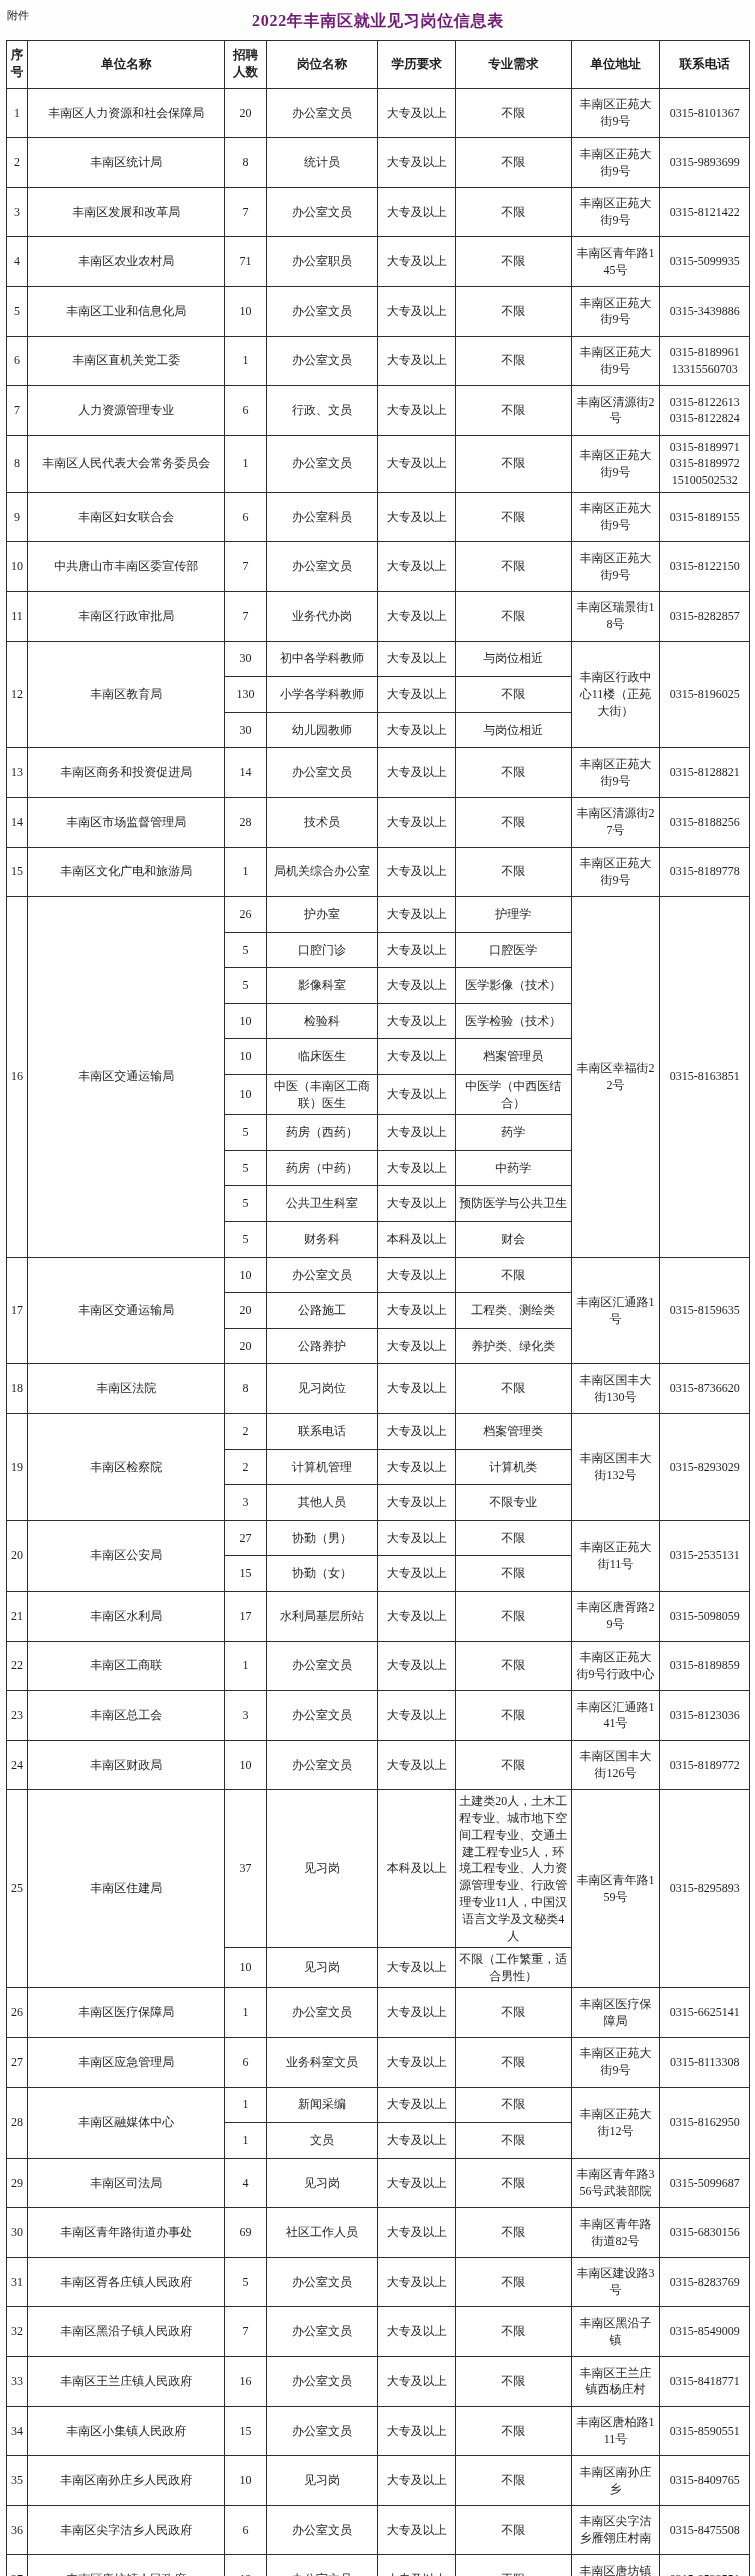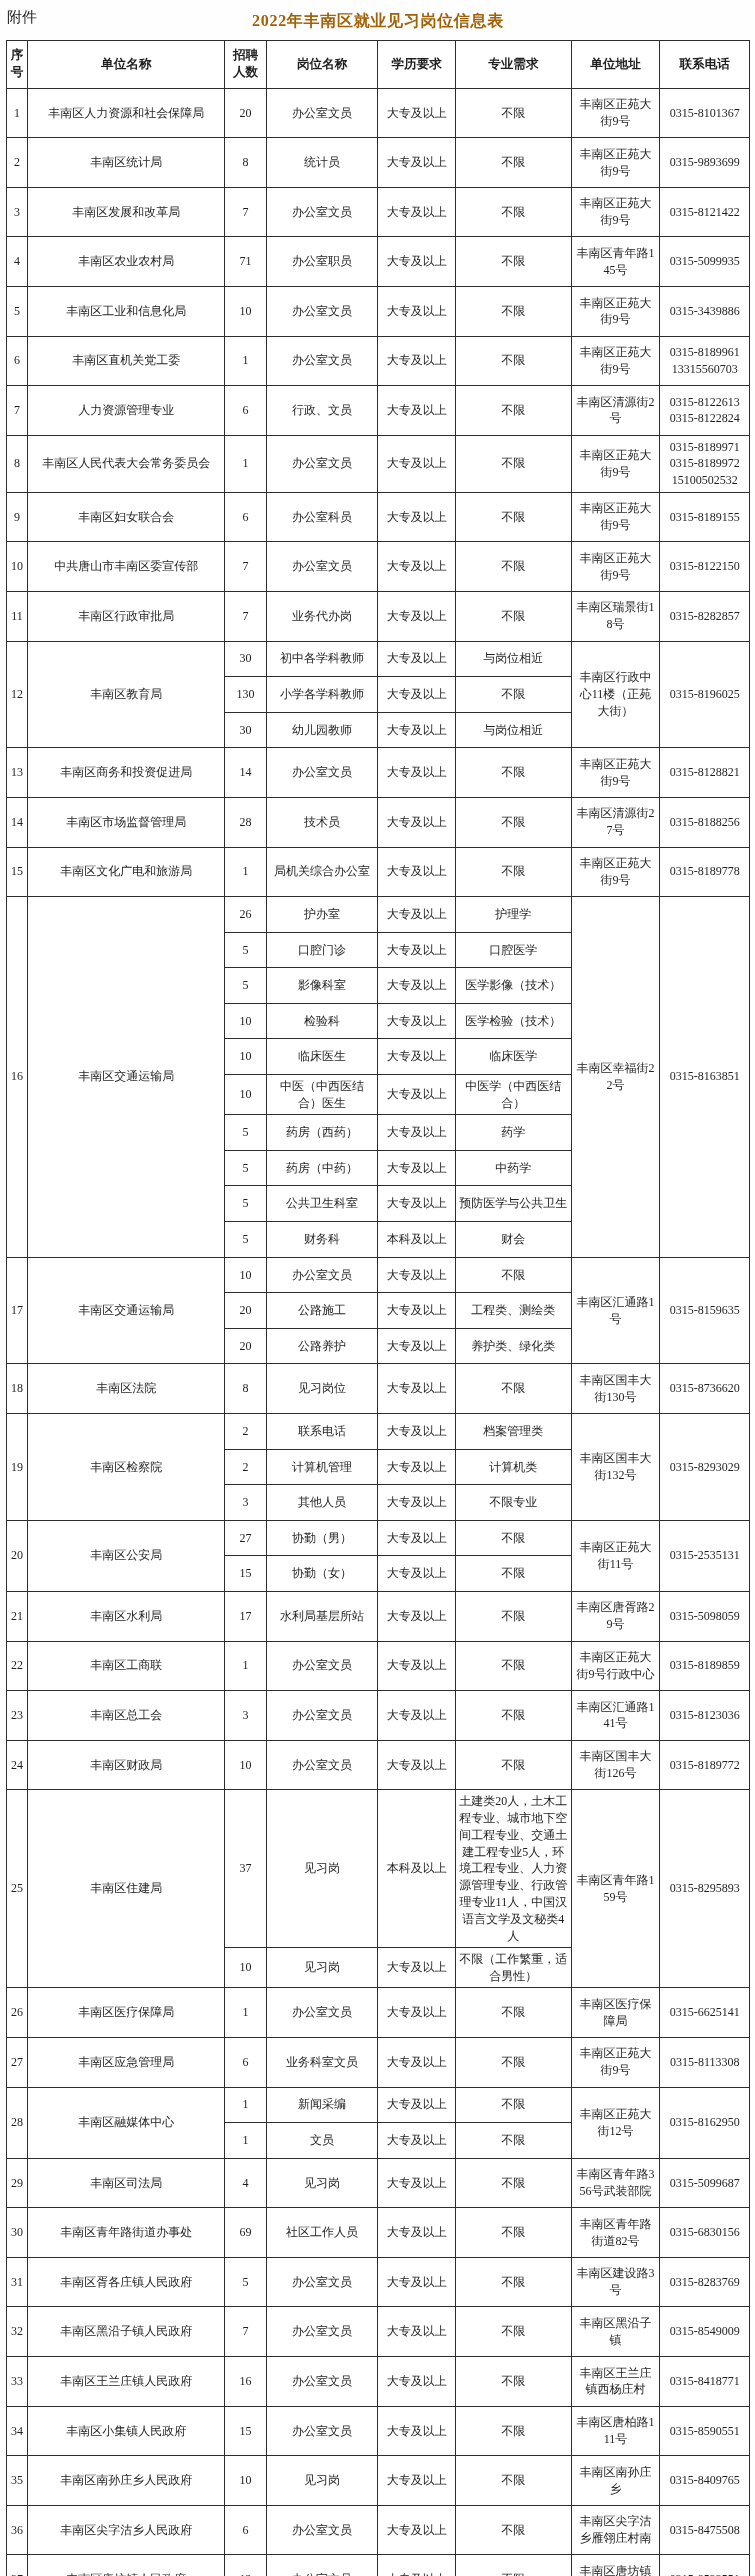--- a/index.html
+++ b/index.html
@@ -17,31 +17,31 @@
     background: #fefefe;
   }
   .doc-header {
     position: relative;
     height: 36px;
   }
   .attachment {
     position: absolute;
     left: 1.4px;
     top: 4.2px;
-    font-size: 15px;
+    font-size: 11px;
     color: #222;
   }
   .title {
     margin: 0;
     padding-top: 7px;
     text-align: center;
     font-size: 16px;
     font-weight: bold;
     letter-spacing: 0.7px;
-    color: #a16207;
+    color: #701a75;
   }
   table.jobs {
     border-collapse: collapse;
     table-layout: fixed;
     width: 744px;
     margin: 0 auto;
     background: #fff;
   }
   table.jobs th, table.jobs td {
     border: 1.1px solid #2e2e2e;
@@ -287,25 +287,25 @@
         <tr class="multi">
           <td>10</td>
           <td>检验科</td>
           <td>大专及以上</td>
           <td>医学检验（技术）</td>
         </tr>
         <tr class="multi">
           <td>10</td>
           <td>临床医生</td>
           <td>大专及以上</td>
-          <td>临床医学</td>
-        </tr>
-        <tr class="multi">
-          <td>10</td>
-          <td>中医（中西医结合）医生</td>
+          <td>档案管理员</td>
+        </tr>
+        <tr class="multi">
+          <td>10</td>
+          <td>中医（丰南区工商联）医生</td>
           <td>大专及以上</td>
           <td>中医学（中西医结合）</td>
         </tr>
         <tr class="multi">
           <td>5</td>
           <td>药房（西药）</td>
           <td>大专及以上</td>
           <td>药学</td>
         </tr>
         <tr class="multi">

